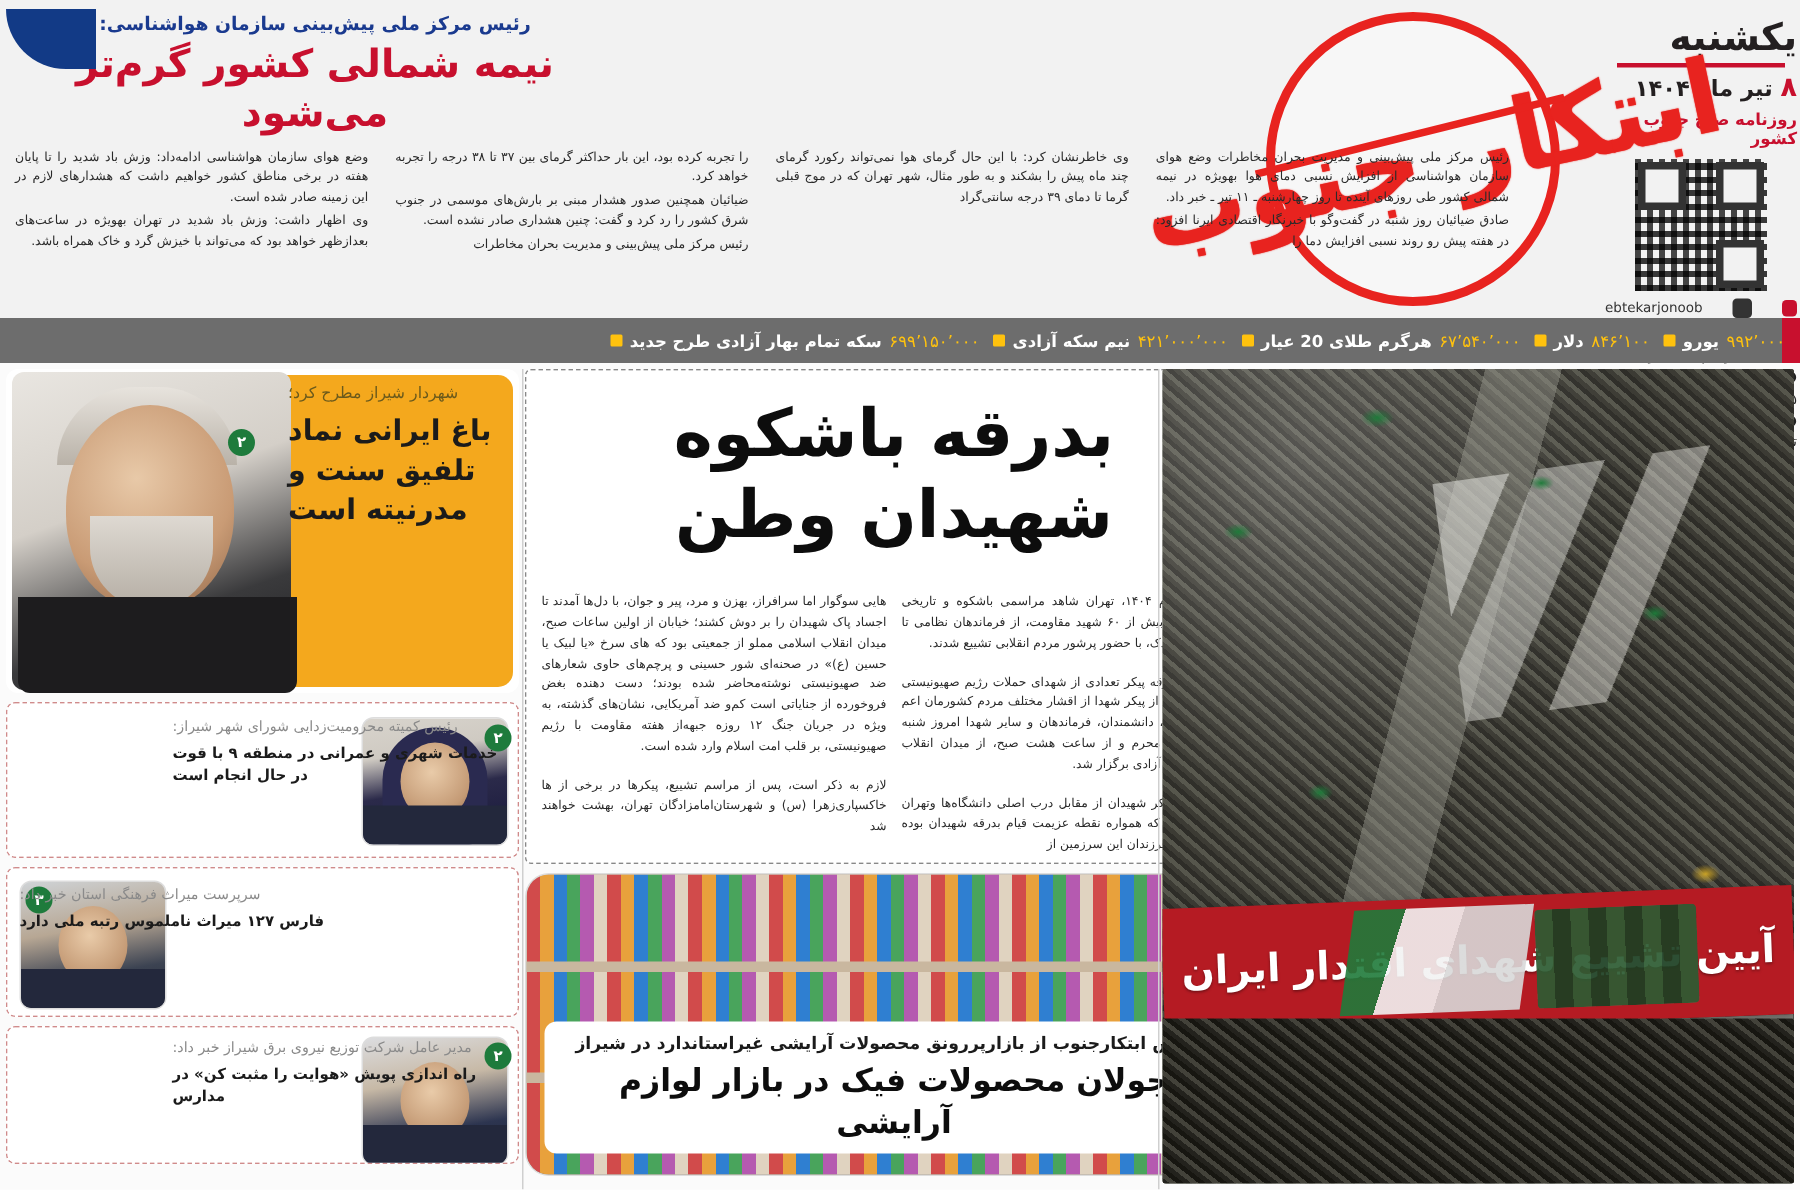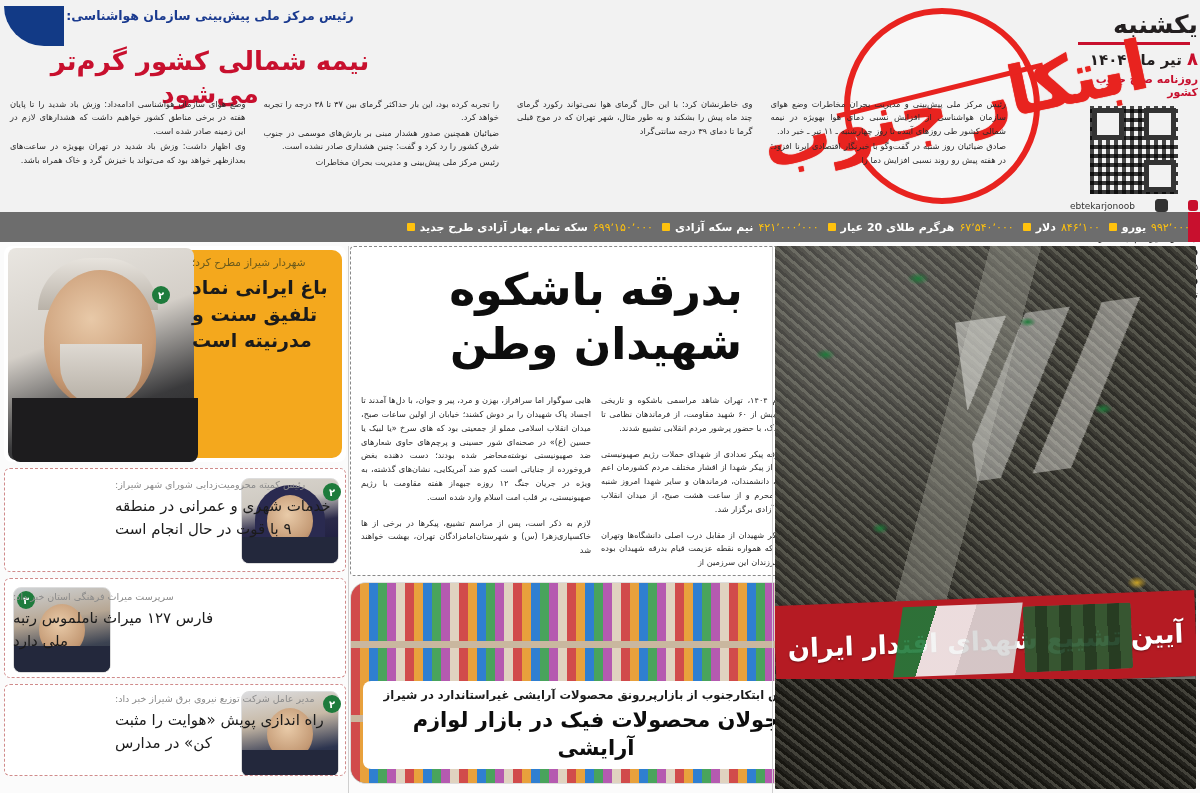--- a/index.html
+++ b/index.html
@@ -54,21 +54,21 @@
   .logo-word{
     position:absolute;inset:0;display:flex;align-items:center;justify-content:center;
     color:#e8231f;font-size:68px;font-weight:bold;
     font-family:"DejaVu Sans","Liberation Sans",sans-serif;
     transform:rotate(-12deg);text-shadow:0 0 1px #e8231f;white-space:nowrap;
   }
   .logo-slash{position:absolute;left:4px;top:86px;width:212px;height:5px;background:#e8231f;transform:rotate(-14deg);}
 
   
   .lead{position:absolute;left:10px;top:8px;width:400px;text-align:center;}
-  .lead-kicker{font-size:12.5px;color:#1a3a8f;font-weight:bold;margin-bottom:22px;}
+  .lead-kicker{font-size:12.5px;color:#1a3a8f;font-weight:bold;margin-bottom:4px;}
   .lead-title{font-size:26px;font-weight:bold;color:#c8102e;line-height:1.25;}
   .blue-corner{position:absolute;left:-6px;top:-2px;width:60px;height:40px;background:#123a86;
      border-radius:0 0 0 60px;}
 
   
   .topcols{position:absolute;left:8px;top:98px;width:1000px;height:108px;
     display:flex;gap:14px;direction:rtl;}
   .topcol{flex:1;font-size:8.3px;line-height:1.62;color:#2a2a2a;text-align:justify;
     padding:0 2px;}
   .topcol p{margin:0 0 2px;}
@@ -117,21 +117,21 @@
   .mini-face{position:absolute;left:50%;top:16px;transform:translateX(-50%);width:46px;height:52px;
     border-radius:50%;background:radial-gradient(circle at 45% 38%,#e9cba9,#c49a75 65%,#8a6245 100%);}
   .mini-veil{position:absolute;left:50%;top:6px;transform:translateX(-50%);width:70px;height:78px;
     border-radius:40px 40px 14px 14px;background:#2a2a50;}
   .mini-body{position:absolute;left:0;bottom:0;width:100%;height:26px;background:#23283c;}
   .card-text{position:absolute;direction:rtl;}
   .ct-b{right:8px;top:10px;width:222px;text-align:left;}
   .ct-c{left:8px;top:12px;width:222px;text-align:left;}
   .ct-d{right:8px;top:8px;width:222px;text-align:left;}
   .card-kicker2{font-size:9.5px;color:#8a8a8a;margin-bottom:5px;text-align:left;}
-  .card-title{font-size:15px;font-weight:normal;color:#1b1b1b;line-height:1.5;text-align:left;}
+  .card-title{font-size:10px;font-weight:bold;color:#1b1b1b;line-height:1.5;text-align:left;}
 
   
   .center{position:absolute;left:350px;top:0;width:492px;height:543px;}
   .center-top{position:relative;height:330px;border:1px dashed #888;border-radius:4px;
     background:#fff;box-sizing:border-box;padding:8px 10px;overflow:hidden;}
   .main-headline{font-size:44px;font-weight:bold;color:#0d0d0d;line-height:1.22;text-align:center;
     margin:8px 0 12px;}
   .center-cols{display:flex;gap:10px;direction:rtl;}
   .ccol{flex:1;font-size:8.2px;line-height:1.68;color:#2a2a2a;text-align:justify;}
   .ccol p{margin:12px 0 3px;}

